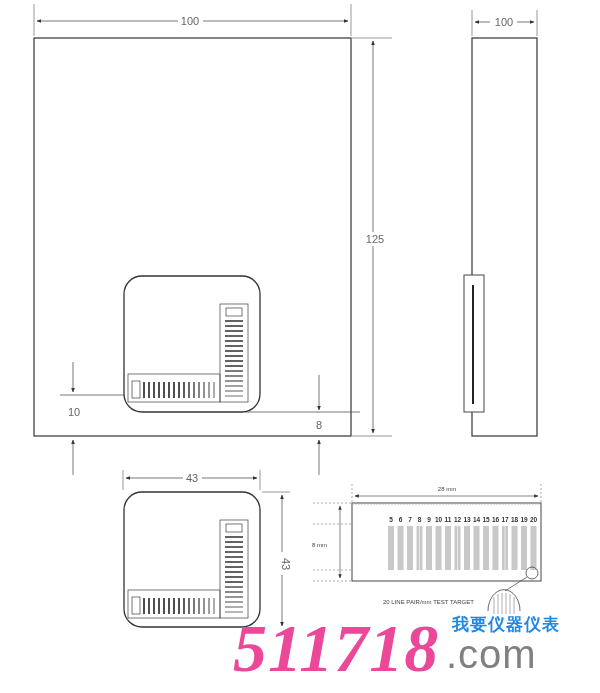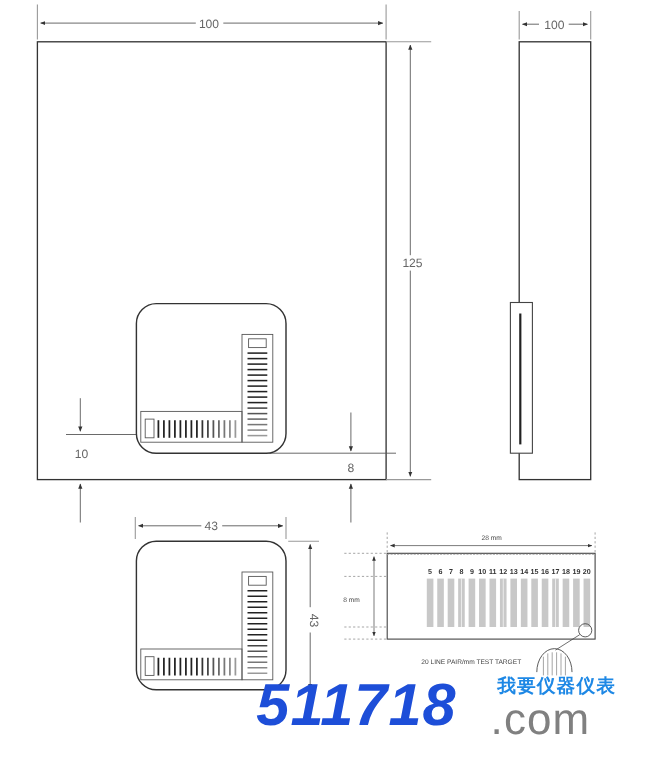--- a/index.html
+++ b/index.html
@@ -1,21 +1,21 @@
 <!DOCTYPE html>
 <html><head>
   <meta charset="utf-8">
   <style>
     html, body { margin: 0; padding: 0; background: #ffffff; }
     body { width: 600px; height: 693px; position: relative; overflow: hidden; font-family: "Liberation Sans", sans-serif; }
     #drawing { position: absolute; left: 0; top: 0; }
     .dim-text { font-family: "Liberation Sans", sans-serif; font-size: 11px; fill: #666; }
     .small-text { font-family: "Liberation Sans", sans-serif; font-size: 6px; fill: #444; }
     .num-text { font-family: "Liberation Sans", sans-serif; font-size: 6.5px; fill: #333; font-weight: bold; }
-    .logo-digits { position: absolute; left: 233px; top: 614px; font-family: Liberation Sans, sans-serif; font-weight: bold; font-style: italic; font-size: 54px; color: #1d4ed8; letter-spacing: 1px; line-height: 1; }
+    .logo-digits { position: absolute; left: 233px; top: 614px; font-family: Liberation Serif, serif; font-weight: bold; font-style: italic; font-size: 68px; color: #ec4899; letter-spacing: 1px; line-height: 1; }
     .logo-com { position: absolute; left: 446px; top: 634px; font-family: "Liberation Sans", sans-serif; font-weight: normal; font-size: 40px; color: #808080; line-height: 1; letter-spacing: 1px; }
     .logo-cn { position: absolute; left: 452px; top: 616px; font-family: "DejaVu Sans", sans-serif; font-weight: bold; font-size: 17px; color: #1e88e5; line-height: 1; letter-spacing: 1px; text-align: center; }
   </style>
 </head>
 <body>
 
 <svg id="drawing" width="600" height="693" viewBox="0 0 600 693" xmlns="http://www.w3.org/2000/svg">
   <defs>
     <marker id="arr" viewBox="0 0 10 10" refX="9" refY="5" markerWidth="6" markerHeight="6" orient="auto-start-reverse">
       <path d="M0,1 L10,5 L0,9 z" fill="#333"></path>

